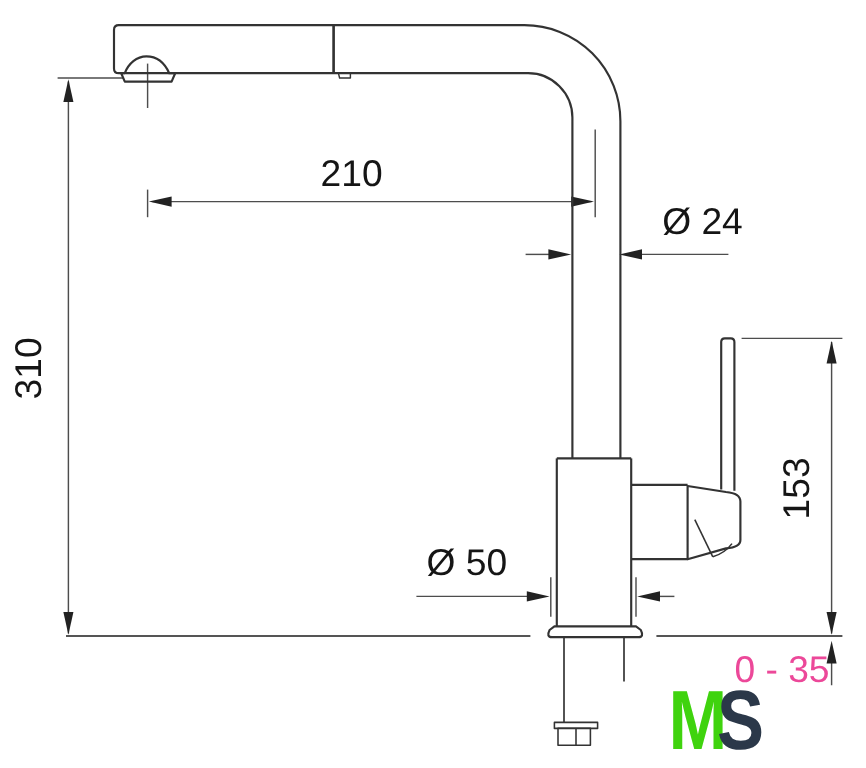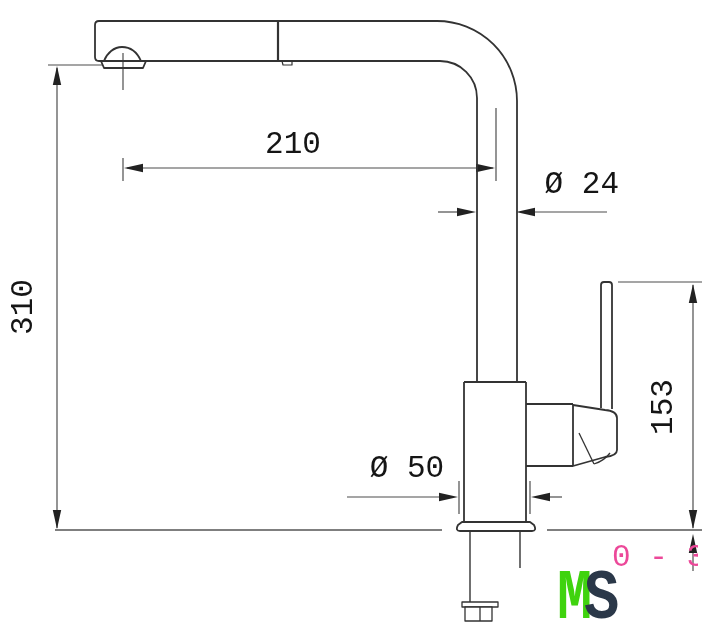--- a/index.html
+++ b/index.html
@@ -1,18 +1,18 @@
 <!DOCTYPE html>
 <html><head>
 <meta charset="utf-8">
 <style>
   html,body{margin:0;padding:0;background:#fff;}
   #stage{
     position:relative;width:722px;height:640px;background:#ffffff;
-    overflow:hidden;font-family:Liberation Mono, monospace;
+    overflow:hidden;font-family:Liberation Sans, sans-serif;
   }
   #drawing-svg{position:absolute;left:0;top:0;}
   .dim-label{
     position:absolute;color:#151515;font-size:31px;line-height:32px;
     text-align:center;white-space:nowrap;letter-spacing:0px;
   }
   .rot{transform:rotate(-90deg);transform-origin:center center;}
   .clip-box{
     position:absolute;overflow:hidden;color:#ec4899;font-size:31px;line-height:31px;
     white-space:nowrap;
@@ -118,21 +118,21 @@
   </svg>
 
   <div class="dim-label" style="left:253px;top:129px;width:80px;">210</div>
 
   <div class="dim-label" style="left:523px;top:169px;width:96px;text-align:right;">Ø 24</div>
 
   <div class="dim-label rot" style="left:-16px;top:291px;width:80px;height:32px;">310</div>
 
   <div class="dim-label rot" style="left:624px;top:391px;width:80px;height:32px;">153</div>
 
-  <div class="dim-label" style="left:359px;top:453px;width:96px;">Ø 50</div>
+  <div class="dim-label" style="left:341px;top:453px;width:96px;">Ø 50</div>
 
   <div class="clip-box" style="left:612px;top:542px;width:86px;height:28px;">
     <span>0 - 35</span>
   </div>
 
   <div id="brand-logo">
     <span class="m" style="color: rgb(63, 211, 14);">M</span><span class="s" style="color: rgb(43, 56, 73);">S</span>
   </div>
 
 </div>

